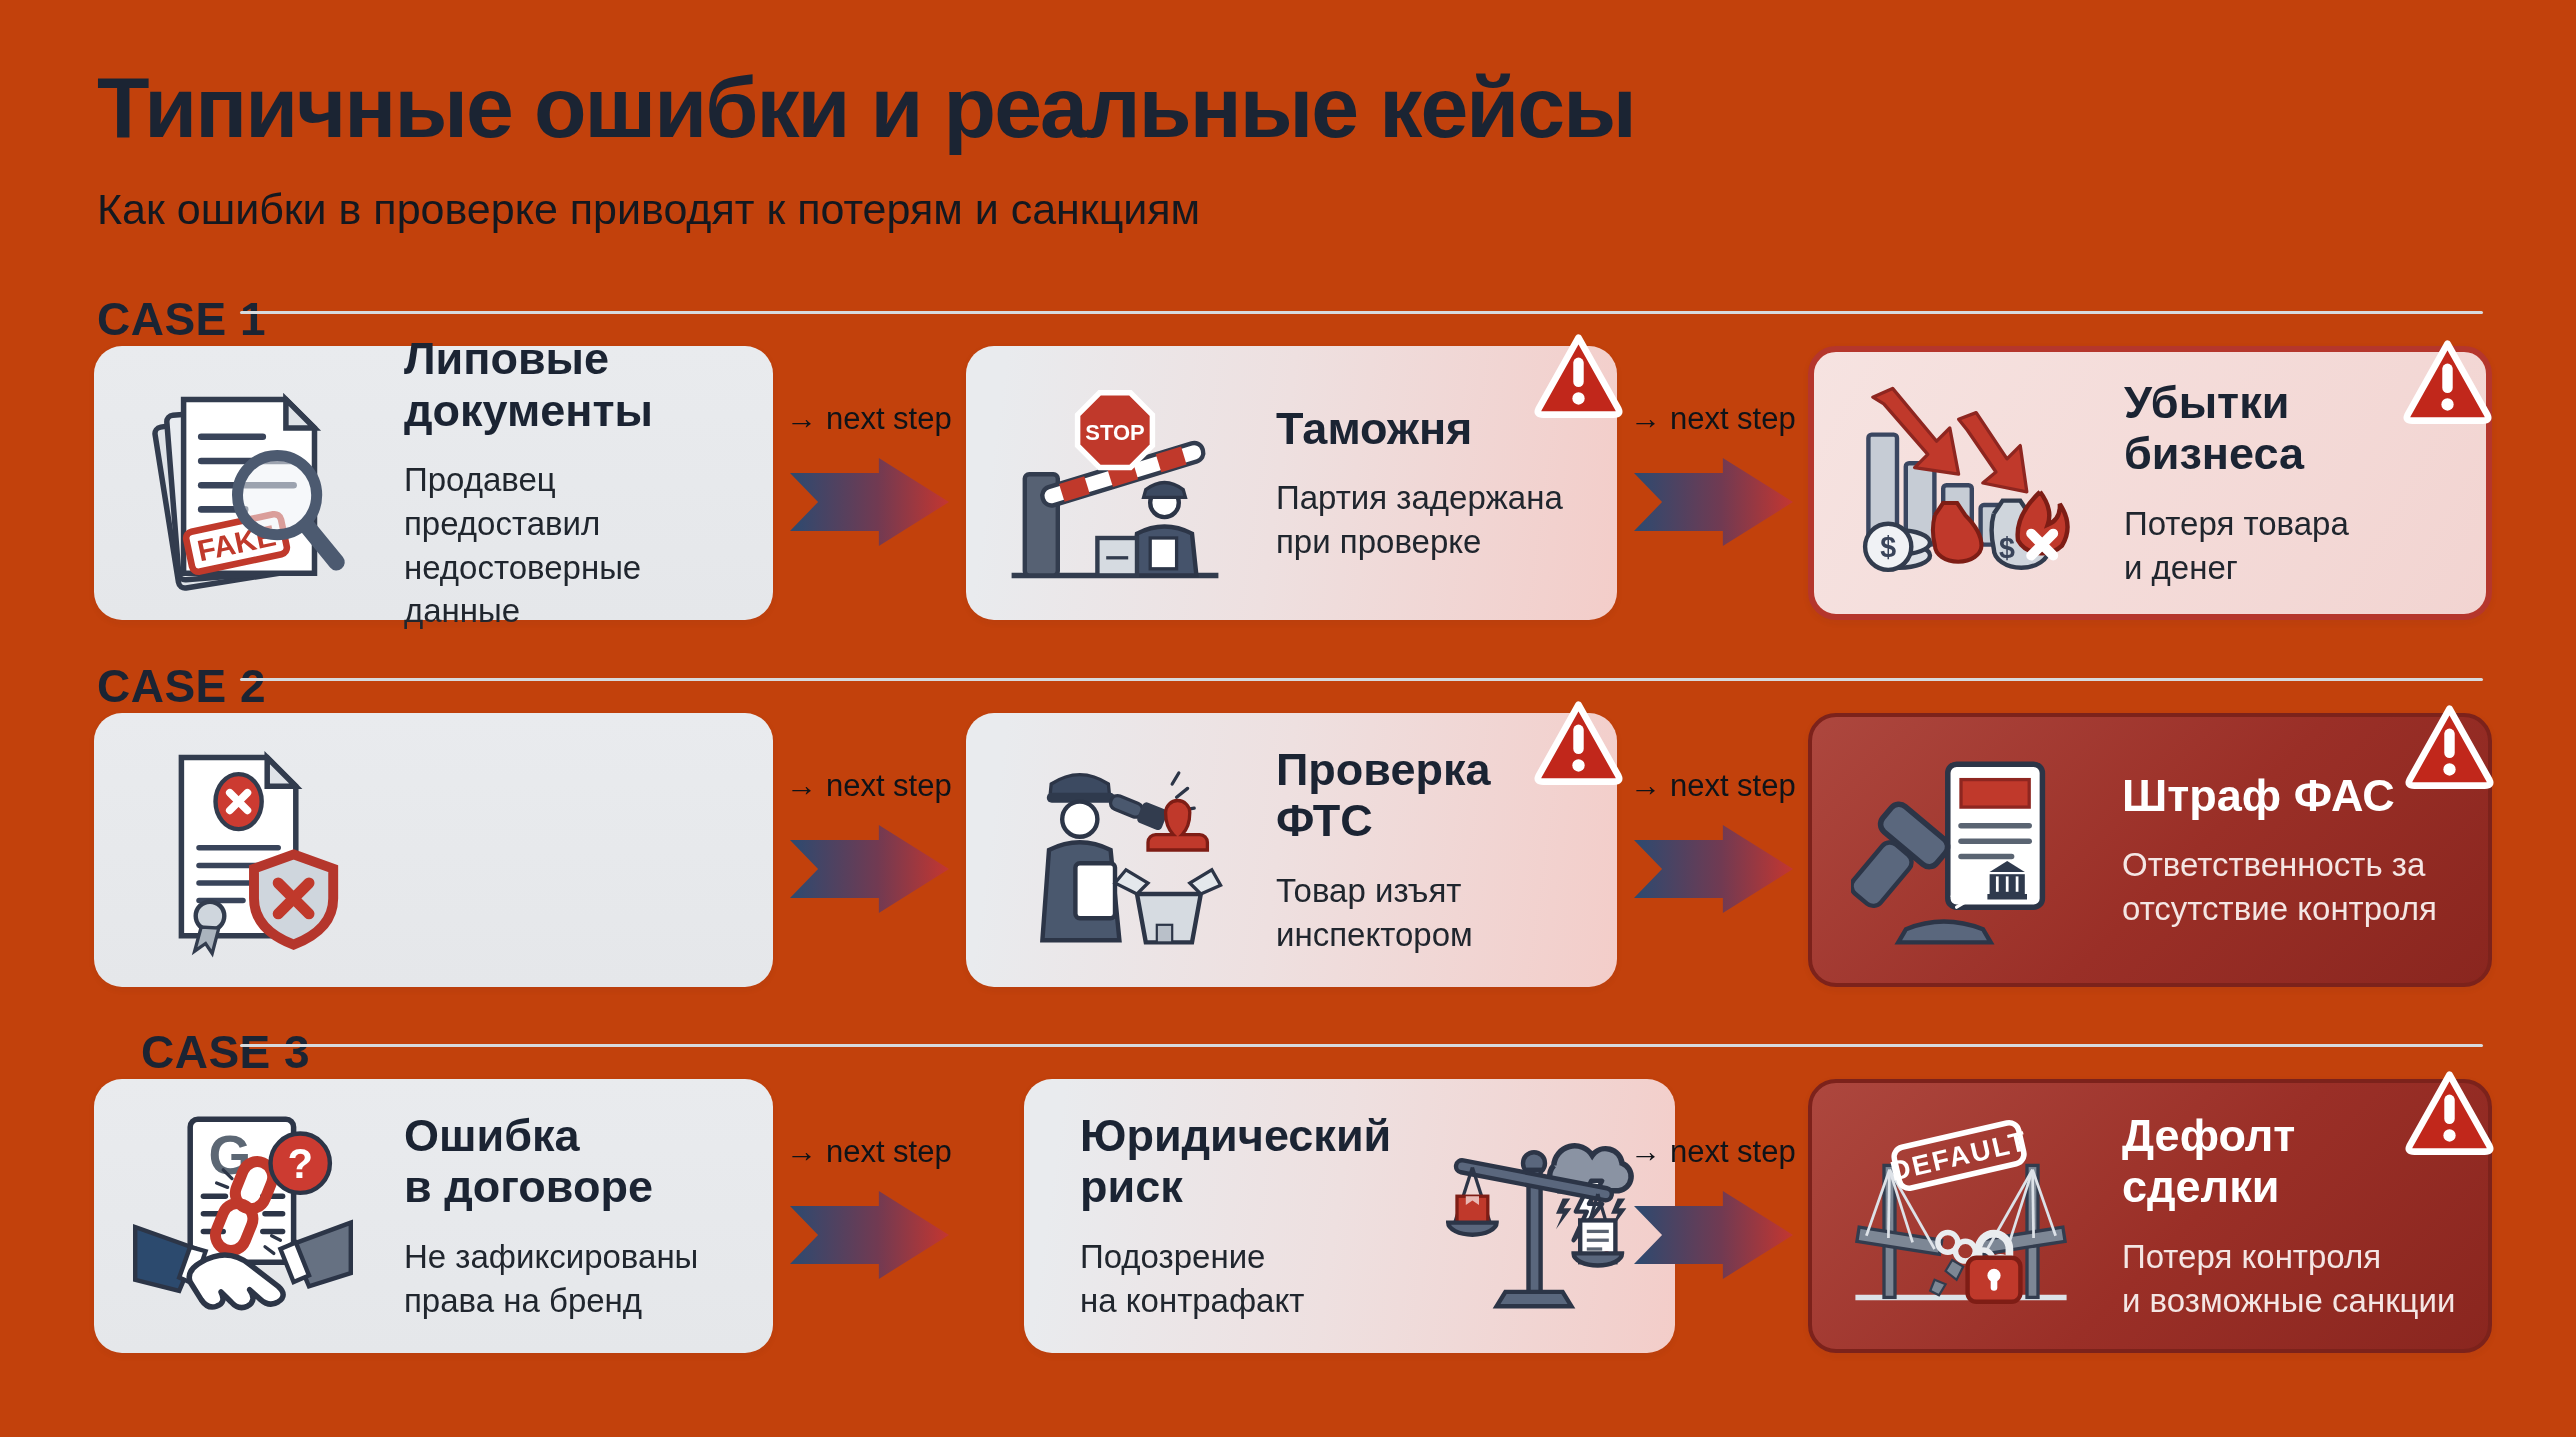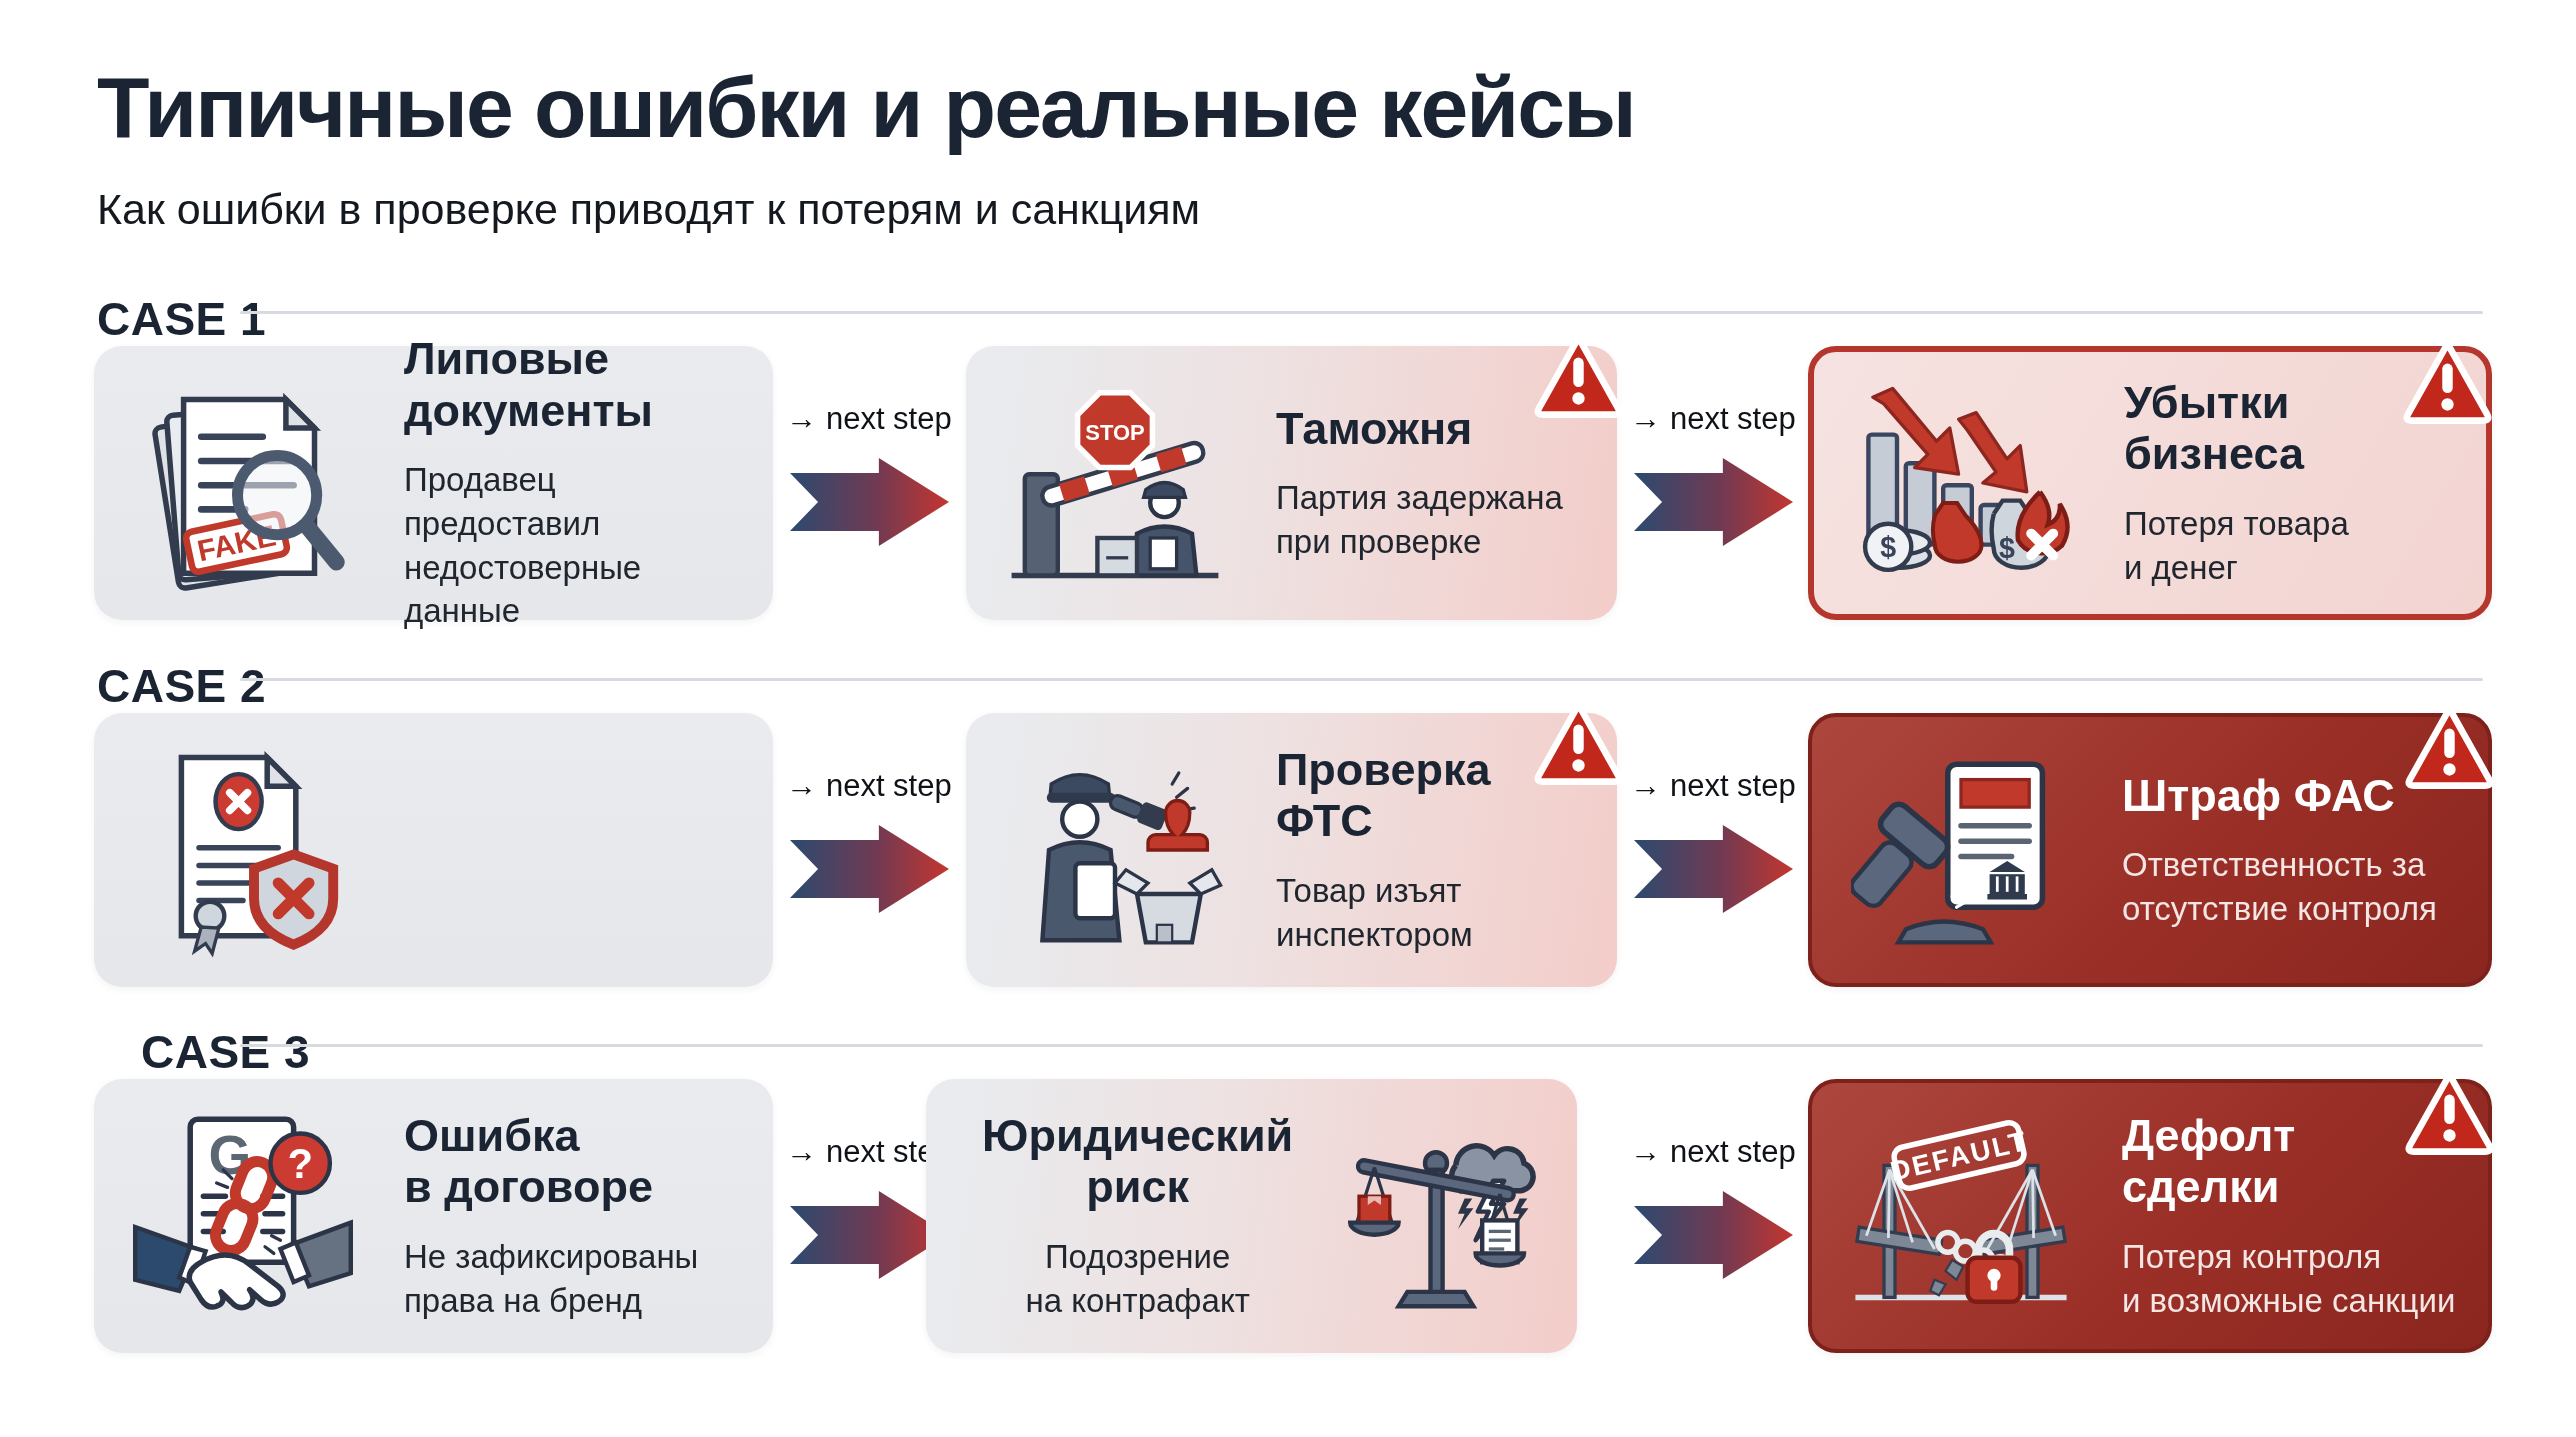--- a/index.html
+++ b/index.html
@@ -1,17 +1,17 @@
 <!DOCTYPE html>
 <html style="font-size:15px"><head>
 <meta charset="utf-8">
 <style>
   html,body{margin:0;padding:0;}
   body{background:#e7e9ec;font-family:"Liberation Sans",sans-serif;}
-  .page{position:relative;width:2576px;height:1438px;background:#ffffff;overflow:hidden;}
+  .page{position:relative;width:2576px;height:1438px;background:#c2410c;overflow:hidden;}
   .page-title{position:absolute;left:97px;top:62px;font-size:86px;font-weight:800;letter-spacing:-1.9px;color:#1b2433;line-height:1.05;margin:0;}
   .page-subtitle{position:absolute;left:97px;top:185px;font-size:43px;font-weight:400;color:#14181f;}
 
   .case-label{position:absolute;left:97px;font-size:46px;font-weight:700;color:#1b2433;letter-spacing:0.5px;}
   .case-line{position:absolute;left:240px;width:2243px;height:2.8px;background:#d7dade;border-radius:1.9px;}
 
   .box{position:absolute;height:274px;border-radius:28px;display:flex;align-items:center;box-sizing:border-box;padding:0 28px 0 39px;box-shadow:0 2.8px 7.5px rgba(30,40,60,0.05);}
   .box.neutral{background:linear-gradient(180deg,#e9ebee,#e5e7ea);}
   .box.fade{background:linear-gradient(98deg,#e9ebee 6%,#eee0e0 48%,#f3cdc9 100%);}
   .box.outlined{background:linear-gradient(120deg,#f6e3e1,#f2d4d1);border:6.6px solid #b5362c;}
@@ -352,21 +352,21 @@
     </div>
   </div>
 
   <div class="arrow-group" style="left:770px;top:1134px;">
     <div class="arrow-label">→ next step</div>
     <svg class="flow" viewBox="0 0 170 94">
       <polygon points="0,16 95,16 95,0 170,47 95,94 95,78 0,78 30,47" fill="url(#arrowGrad)"></polygon>
     </svg>
   </div>
 
-  <div class="box fade rev" style="left:926px;top:1079px;width:651px;text-align:center;">
+  <div class="box fade rev" style="left:1024px;top:1079px;width:651px;">
     <div class="icon">
       <svg viewBox="0 0 200 200">
         <path d="M118 54 a19 19 0 0 1 35 -9 a15 15 0 0 1 27 7 a13 13 0 0 1 -3 25 h-55 a15 15 0 0 1 -4 -23" fill="#8a93a3" stroke="#2c3547" stroke-width="5"></path>
         <polygon points="152,68 138,96 148,96 136,122 162,89 150,89 162,68" fill="#ffffff" stroke="#2c3547" stroke-width="4" stroke-linejoin="round"></polygon>
         <polygon points="126,84 120,98 126,98 120,112 134,93 127,93 133,84" fill="#2c3547"></polygon>
         <polygon points="176,84 170,98 176,98 170,112 184,93 177,93 183,84" fill="#2c3547"></polygon>
         <circle cx="100" cy="52" r="10" fill="#5a677d" stroke="#2c3547" stroke-width="4"></circle>
         <rect x="95" y="58" width="11" height="112" fill="#5a677d" stroke="#2c3547" stroke-width="4"></rect>
         <rect x="28" y="62" width="144" height="11" rx="5.5" fill="#5a677d" stroke="#2c3547" stroke-width="4" transform="rotate(11 100 67)"></rect>
         <g stroke="#2c3547" stroke-width="3">

